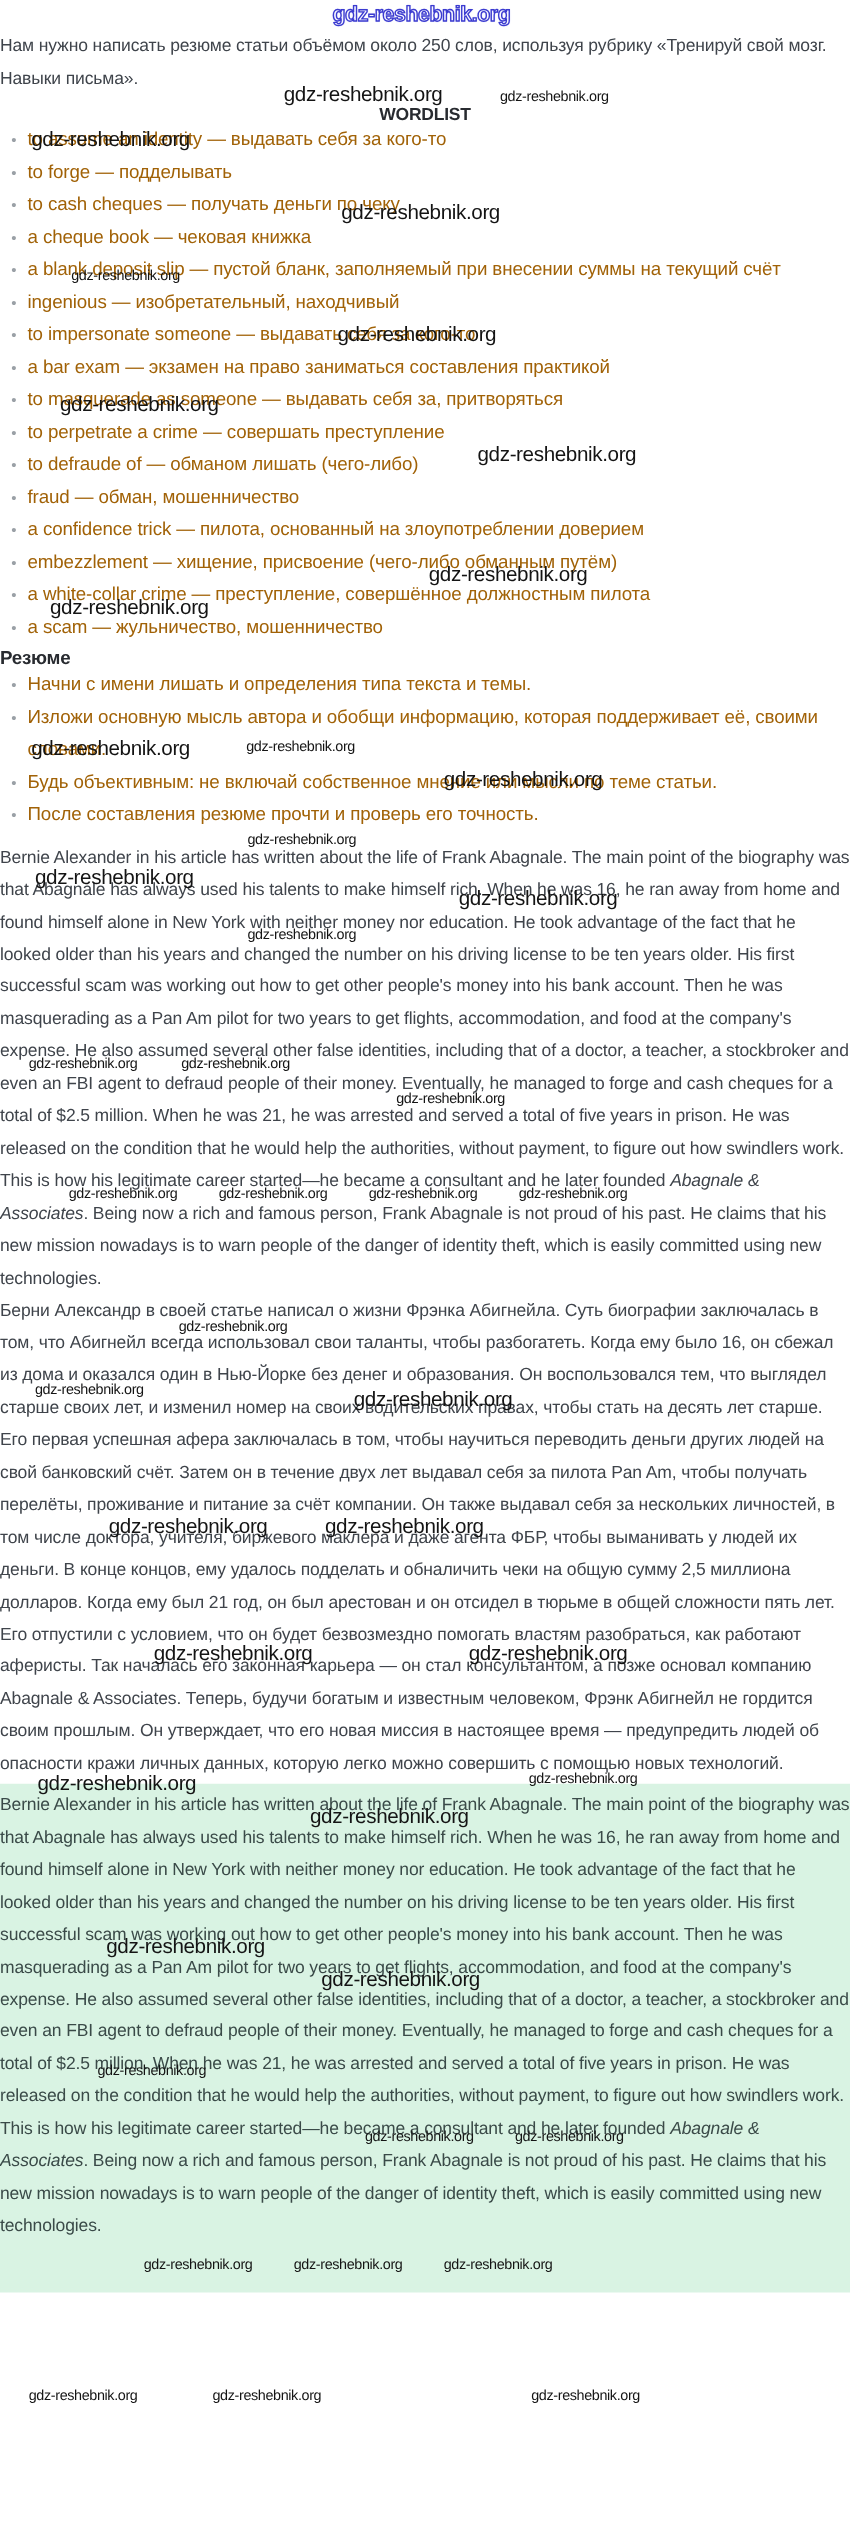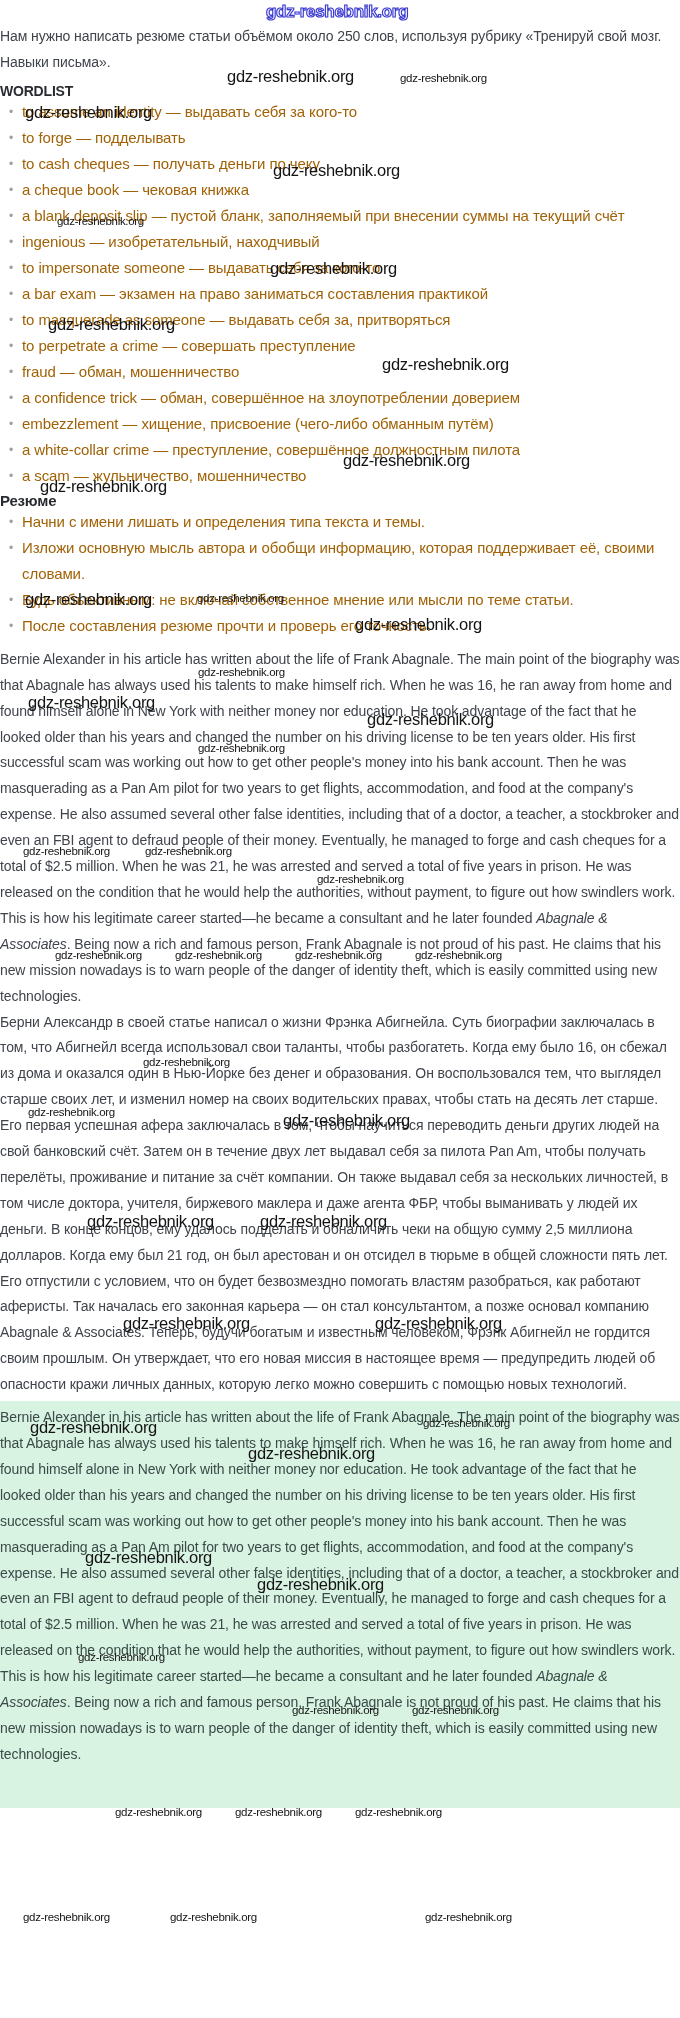--- a/index.html
+++ b/index.html
@@ -27,21 +27,21 @@
   .intro { margin-top: 24px; }
   
   .h-bold {
     margin: 0;
     font-size: 14px;
     line-height: 16px;
     font-weight: bold;
     color: #282b30;
     letter-spacing: -0.2px;
   }
-  .h-wordlist { margin-top: 7px; }
+  .h-wordlist { margin-top: 7px; text-align: center; }
   .h-resume { margin-top: 4px; font-size: 15px; }
   
   ul.blist {
     margin: 0;
     padding: 0 0 0 22px;
     list-style: none;
   }
   ul.blist li {
     position: relative;
     font-size: 15px;
@@ -146,22 +146,23 @@
     <li>to assume an identity — выдавать себя за кого-то</li>
     <li>to forge — подделывать</li>
     <li>to cash cheques — получать деньги по чеку</li>
     <li>a cheque book — чековая книжка</li>
     <li>a blank deposit slip — пустой бланк, заполняемый при внесении суммы на текущий счёт</li>
     <li>ingenious — изобретательный, находчивый</li>
     <li>to impersonate someone — выдавать себя за кого-то</li>
     <li>a bar exam — экзамен на право заниматься составления практикой</li>
     <li>to masquerade as someone — выдавать себя за, притворяться</li>
     <li>to perpetrate a crime — совершать преступление</li>
+    <li>to defraude of — обманом лишать (чего-либо)</li>
     <li>fraud — обман, мошенничество</li>
-    <li>a confidence trick — обман, совершённое на злоупотреблении доверием</li>
+    <li>a confidence trick — пилота, основанный на злоупотреблении доверием</li>
     <li>embezzlement — хищение, присвоение (чего-либо обманным путём)</li>
     <li>a white-collar crime — преступление, совершённое должностным пилота</li>
     <li>a scam — жульничество, мошенничество</li>
   </ul>
 
   <h2 class="h-bold h-resume">Резюме</h2>
   <ul class="blist tips-list">
     <li>Начни с имени лишать и определения типа текста и темы.</li>
     <li>Изложи основную мысль автора и обобщи информацию, которая поддерживает её, своими словами.</li>
     <li>Будь объективным: не включай собственное мнение или мысли по теме статьи.</li>

